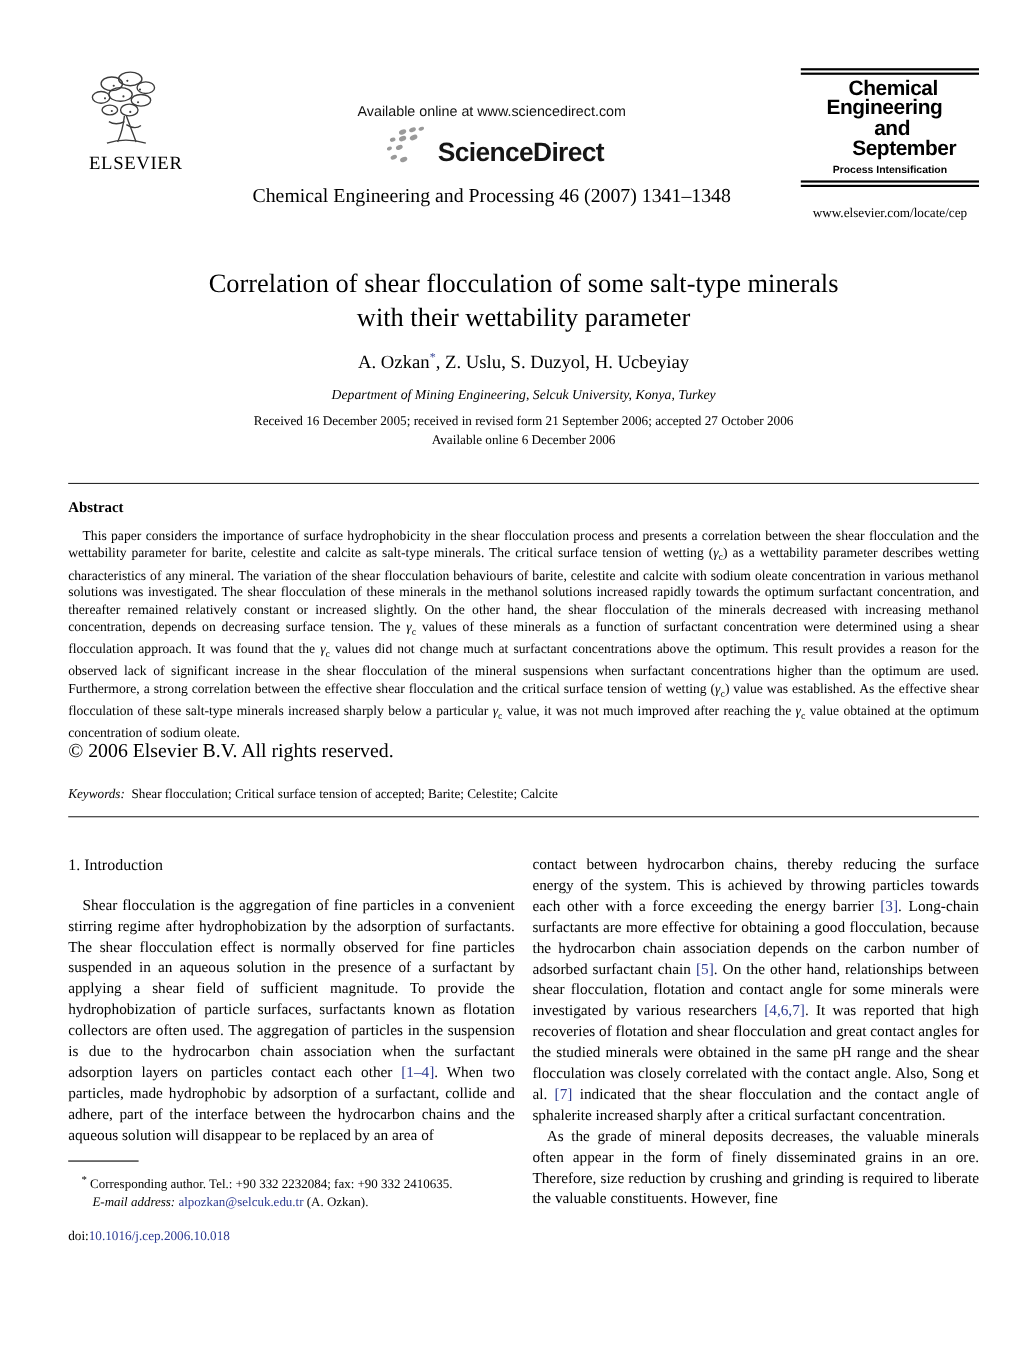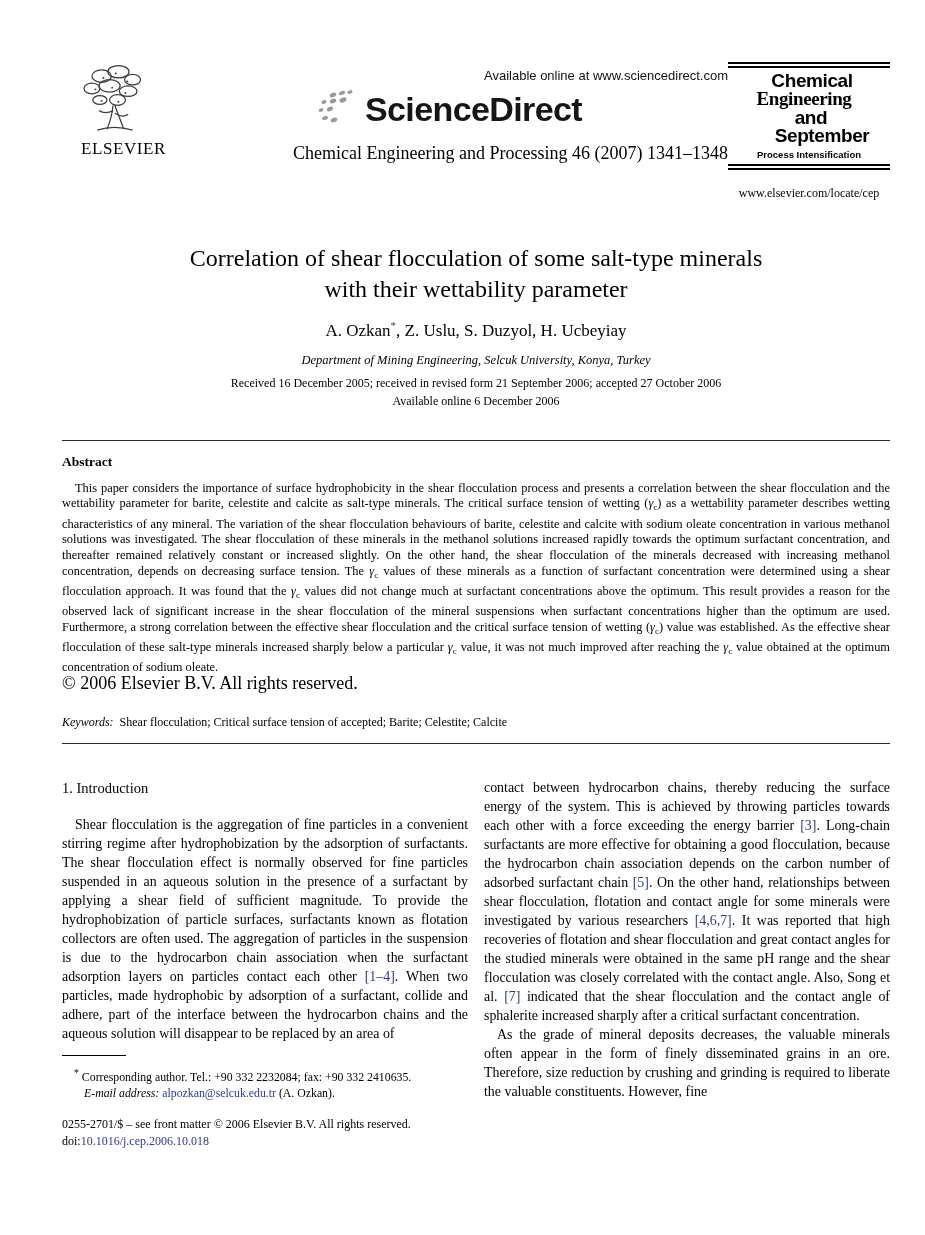--- a/index.html
+++ b/index.html
@@ -4,31 +4,31 @@
 <style>
   html,body{margin:0;padding:0;background:#ffffff;}
   .page{width:925px;height:1235px;box-sizing:border-box;padding:62px 35px 40px 62px;
         font-family:"Liberation Serif",serif;color:#000;background:#fff;overflow:hidden;position:relative;}
 
   
   .header{display:flex;align-items:flex-start;}
   .elsevier-block{width:104px;flex:0 0 auto;}
   .tree-svg{display:block;margin:0 auto;width:86px;height:76px;}
   .elsevier-text{font-size:17px;letter-spacing:.6px;text-align:right;margin-top:1px;}
-  .center-block{flex:1;text-align:right;padding-top:6px;}
+  .center-block{flex:1;text-align:center;padding-top:6px;margin-top:25px;}
   .available{font-family:"Liberation Sans",sans-serif;font-size:13px;color:#111;}
   .sd-logo{margin-top:7px;display:flex;justify-content:center;align-items:flex-end;gap:7px;}
-  .sd-text{font-family:"Liberation Sans",sans-serif;font-size:34px;font-weight:bold;letter-spacing:-.6px;color:#161616;line-height:1;}
+  .sd-text{font-family:"Liberation Sans",sans-serif;font-size:24px;font-weight:bold;letter-spacing:-.6px;color:#161616;line-height:1;}
   .citation{font-size:18px;margin-top:17px;}
   .right-block{width:162px;flex:0 0 auto;text-align:center;}
   .jrule{height:2px;background:#000;}
   .jrule.thin{height:1.6px;margin-top:2px;}
   .jtitle{font-family:"Liberation Sans",sans-serif;font-weight:bold;font-size:19px;line-height:.98;letter-spacing:-.4px;color:#000;}
   .jt1{position:relative;left:3px;margin-top:4px;}
-  .jt2{position:relative;left:-5px;font-family:Liberation Serif, serif;}
+  .jt2{position:relative;left:-5px;}
   .jt3{position:relative;left:2px;}
   .jt4{position:relative;left:13px;}
   .jsub{font-family:"Liberation Sans",sans-serif;font-weight:bold;font-size:9.5px;margin:3px 0 4px;}
   .jurl{font-size:12px;margin-top:16px;}
 
   
   .titleblock{text-align:center;margin-top:42px;}
   h1.title{font-size:24px;font-weight:normal;margin:0;line-height:1.32;}
   .authors{font-size:17px;margin-top:13px;}
   .authors sup{font-size:11px;}
@@ -171,17 +171,16 @@
       </div>
     </div>
 
     <div class="col">
       <p class="body-p">contact between hydrocarbon chains, thereby reducing the surface energy of the system. This is achieved by throwing particles towards each other with a force exceeding the energy barrier <span class="lnk">[3]</span>. Long-chain surfactants are more effective for obtaining a good flocculation, because the hydrocarbon chain association depends on the carbon number of adsorbed surfactant chain <span class="lnk">[5]</span>. On the other hand, relationships between shear flocculation, flotation and contact angle for some minerals were investigated by various researchers <span class="lnk">[4,6,7]</span>. It was reported that high recoveries of flotation and shear flocculation and great contact angles for the studied minerals were obtained in the same pH range and the shear flocculation was closely correlated with the contact angle. Also, Song et al. <span class="lnk">[7]</span> indicated that the shear flocculation and the contact angle of sphalerite increased sharply after a critical surfactant concentration.</p>
       <p class="body-p indent">As the grade of mineral deposits decreases, the valuable minerals often appear in the form of finely disseminated grains in an ore. Therefore, size reduction by crushing and grinding is required to liberate the valuable constituents. However, fine</p>
     </div>
   </div>
 
   <div class="footer">
-    <p>0255-2701/$ – see front matter © 2006 Elsevier B.V. All rights reserved.</p>
     <p>doi:<span class="lnk">10.1016/j.cep.2006.10.018</span></p>
   </div>
 
 </div>
 
 </body></html>

